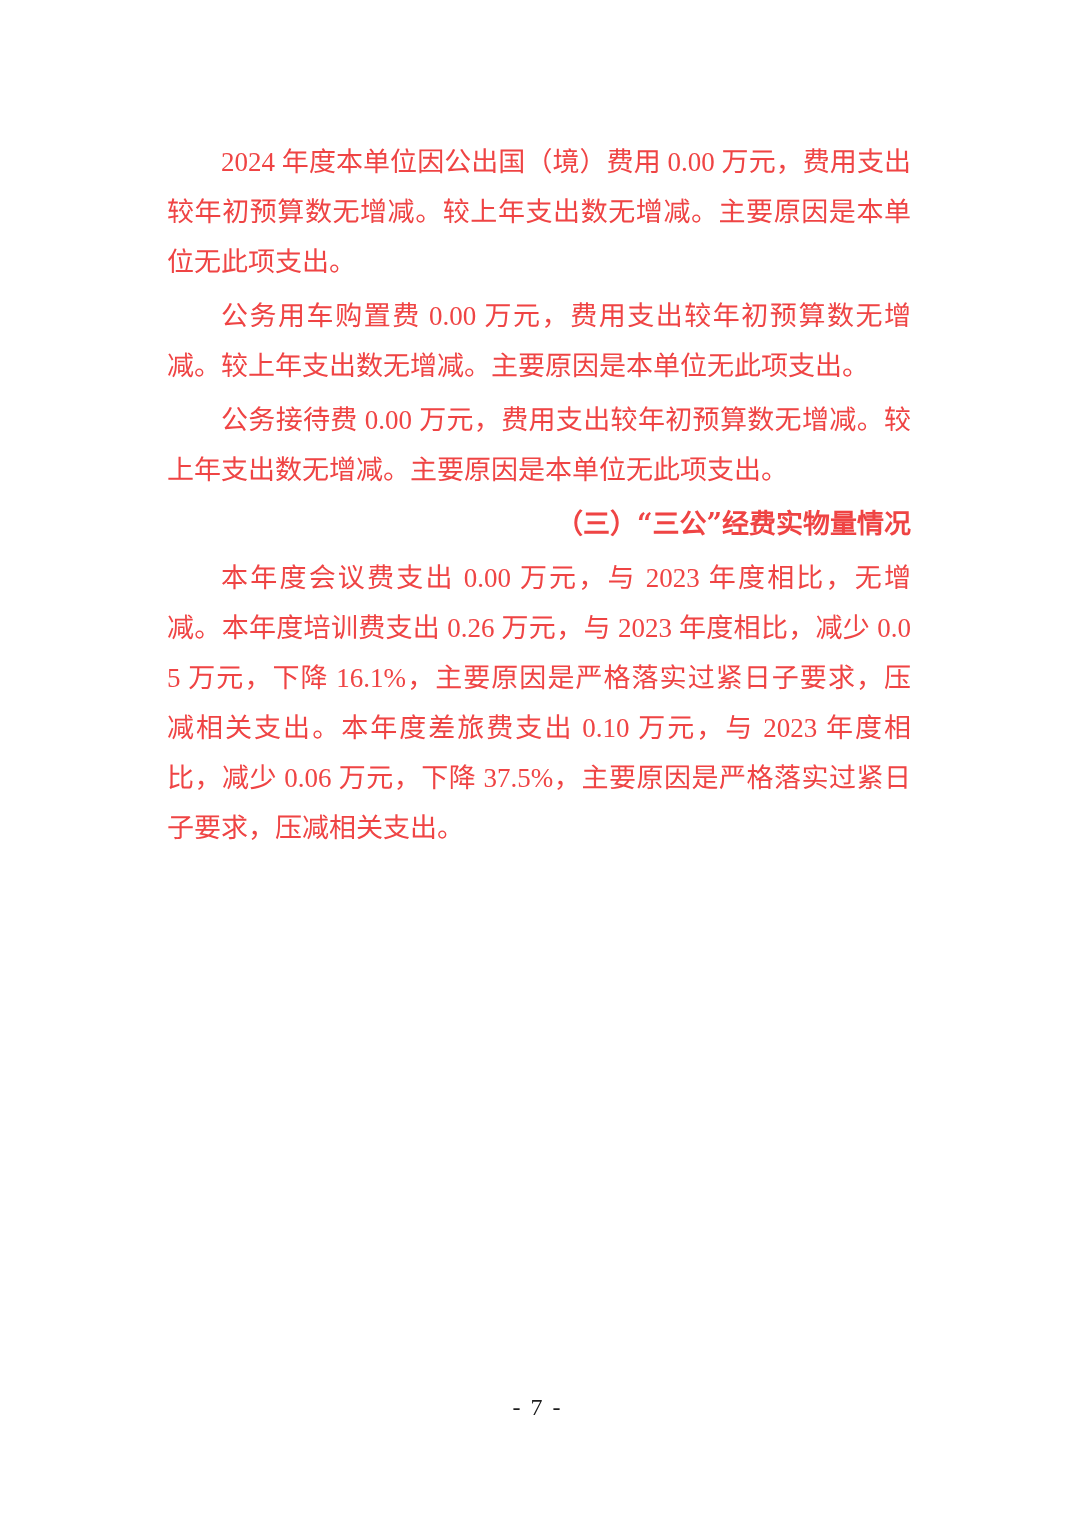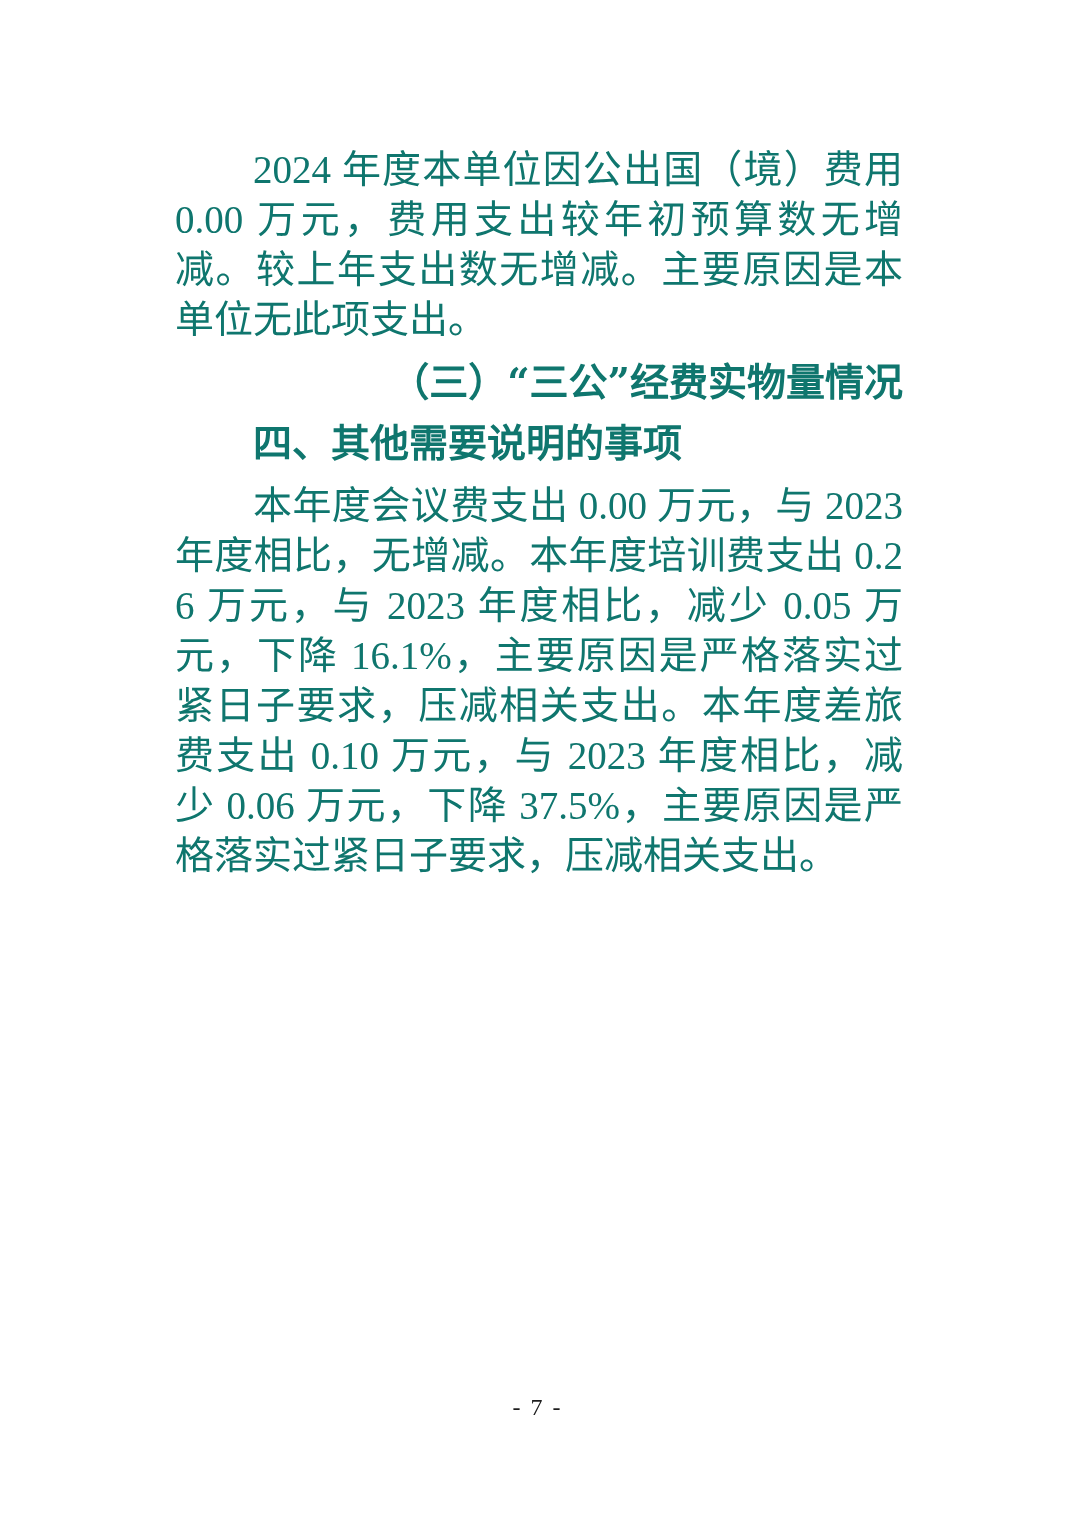--- a/index.html
+++ b/index.html
@@ -18,27 +18,27 @@
   }
   .content {
     position: absolute;
     left: 163px;
     top: 133px;
     width: 752px;
   }
   .body-para,
   .heading-kaiti,
   .heading-hei {
-    margin: 12px;
-    font-size: 39px;
+    margin: 4px;
+    font-size: 27px;
     line-height: 50px;
     text-indent: 2em;
     text-align: justify;
     text-justify: inter-ideograph;
-    color: #0f766e;
+    color: #ef4444;
     word-break: break-all;
   }
   .body-para {
     font-family: "Liberation Serif", "DejaVu Serif", serif;
     font-weight: 400;
   }
   .heading-kaiti {
     font-family: "DejaVu Serif", "Liberation Serif", serif;
     font-weight: 700;
     text-align: right;
@@ -60,18 +60,19 @@
     color: #1c1c1c;
     letter-spacing: 2px;
   }
 </style>
 </head>
 <body>
 
 <div class="page">
   <main class="content">
     <p class="body-para">2024 年度本单位因公出国（境）费用 0.00 万元，费用支出较年初预算数无增减。较上年支出数无增减。主要原因是本单位无此项支出。</p>
+    <p class="body-para">公务用车购置费 0.00 万元，费用支出较年初预算数无增减。较上年支出数无增减。主要原因是本单位无此项支出。</p>
+    <p class="body-para">公务接待费 0.00 万元，费用支出较年初预算数无增减。较上年支出数无增减。主要原因是本单位无此项支出。</p>
     <h3 class="heading-kaiti">（三）“三公”经费实物量情况</h3>
-    <h2 class="heading-hei">四、其他需要说明的事项</h2>
     <p class="body-para">本年度会议费支出 0.00 万元，与 2023 年度相比，无增减。本年度培训费支出 0.26 万元，与 2023 年度相比，减少 0.05 万元，下降 16.1%，主要原因是严格落实过紧日子要求，压减相关支出。本年度差旅费支出 0.10 万元，与 2023 年度相比，减少 0.06 万元，下降 37.5%，主要原因是严格落实过紧日子要求，压减相关支出。</p>
   </main>
   <footer class="page-footer">- 7 -</footer>
 </div>
 
 </body></html>

